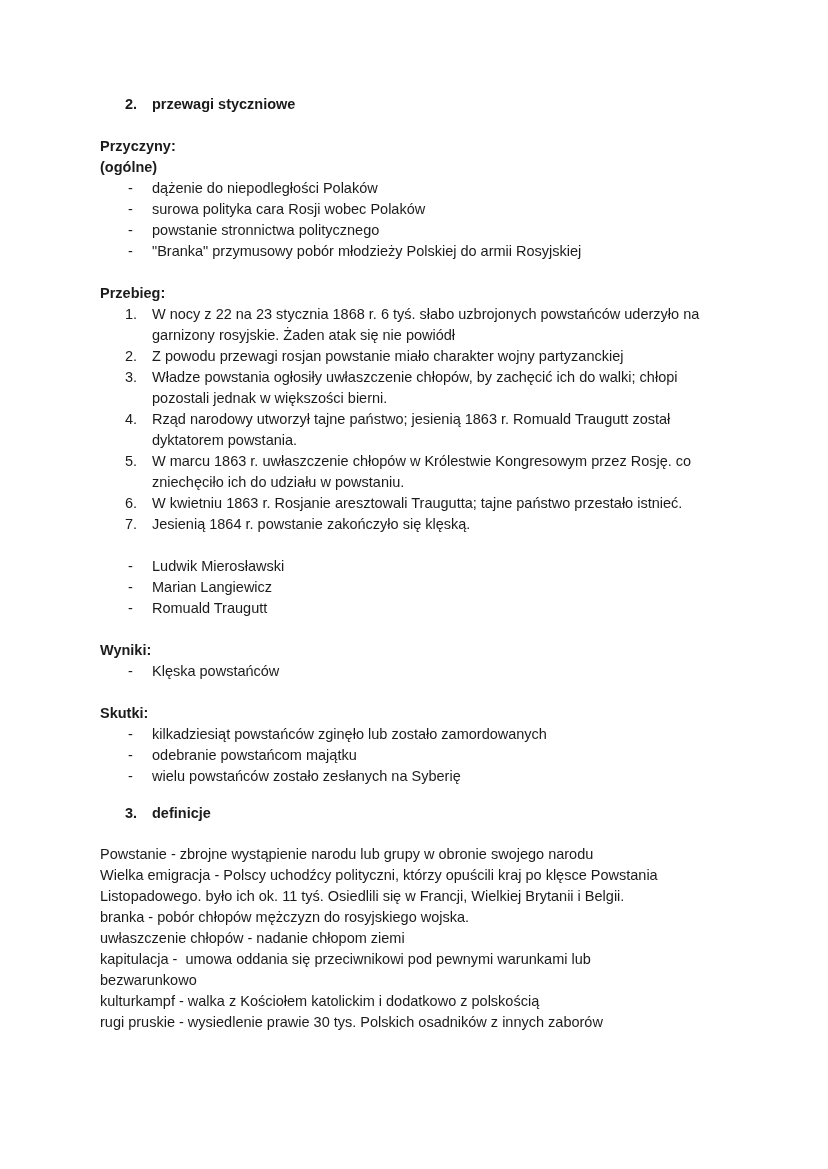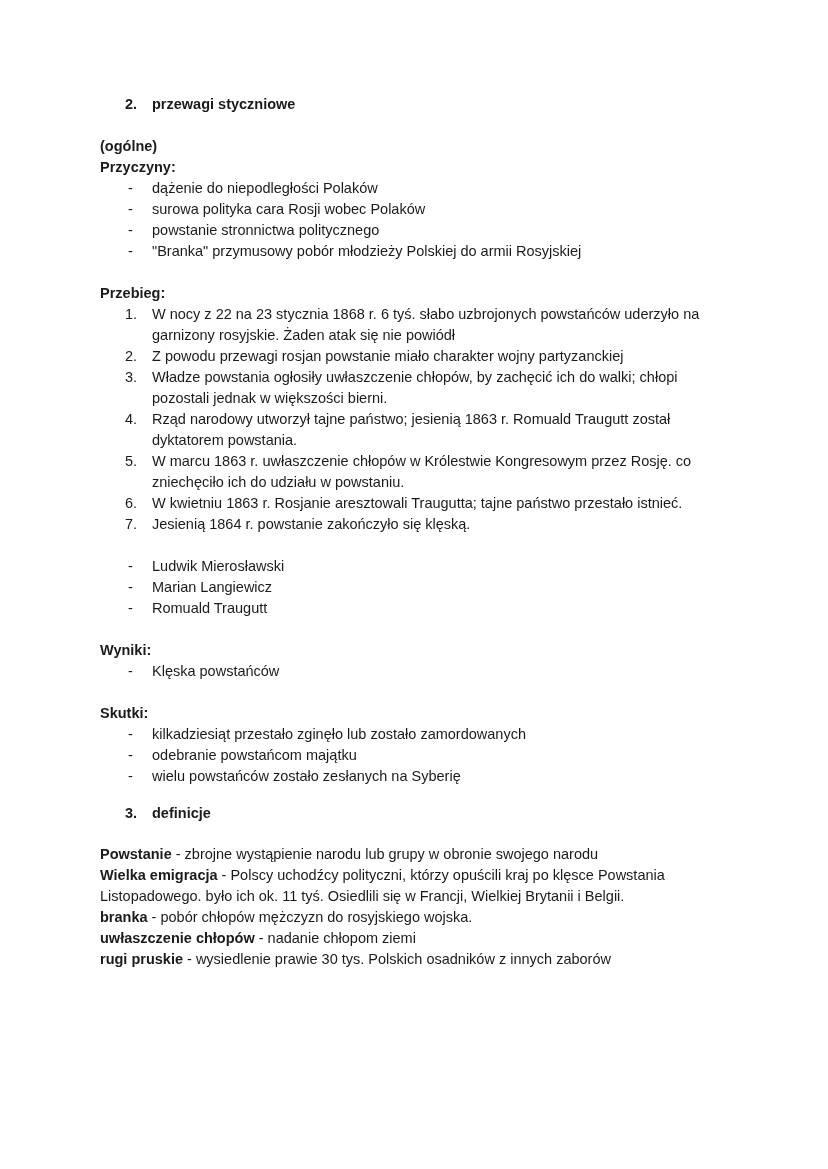--- a/index.html
+++ b/index.html
@@ -16,21 +16,21 @@
     color: #1b1b1b;
     overflow: hidden;
   }
   .page {
     box-sizing: border-box;
     width: 828px;
     height: 1169px;
     padding: 94px 80px 0 100px;
     background: #ffffff;
   }
-  .bold, b { font-weight: bold; }
+  .bold, b { font-weight: normal; }
   .label { font-weight: bold; }
   .h-num {
     display: flex;
     font-weight: bold;
     margin-left: 25px;
   }
   .list { margin-left: 25px; }
   .li { display: flex; }
   .marker {
     flex: none;
@@ -58,22 +58,22 @@
 <div class="page">
 
   <div class="h-num">
     <span class="marker">2.</span>
     <span>przewagi styczniowe</span>
   </div>
 
   <div class="gap"></div>
 
   <div>
+    <div class="label">Przyczyny:</div>
     <div class="label">(ogólne)</div>
-    <div class="label">Przyczyny:</div>
     <div class="list">
       <div class="li">
         <span class="marker dash">-</span>
         <span class="li-text">dążenie do niepodległości Polaków</span>
       </div>
       <div class="li">
         <span class="marker dash">-</span>
         <span class="li-text">surowa polityka cara Rosji wobec Polaków</span>
       </div>
       <div class="li">
@@ -160,21 +160,21 @@
     </div>
   </div>
 
   <div class="gap"></div>
 
   <div>
     <div class="label">Skutki:</div>
     <div class="list">
       <div class="li">
         <span class="marker dash">-</span>
-        <span class="li-text">kilkadziesiąt przestało zginęło lub zostało zamordowanych</span>
+        <span class="li-text">kilkadziesiąt powstańców zginęło lub zostało zamordowanych</span>
       </div>
       <div class="li">
         <span class="marker dash">-</span>
         <span class="li-text">odebranie powstańcom majątku</span>
       </div>
       <div class="li">
         <span class="marker dash">-</span>
         <span class="li-text">wielu powstańców zostało zesłanych na Syberię</span>
       </div>
     </div>
@@ -188,16 +188,19 @@
   </div>
 
   <div class="gap-md"></div>
 
   <div>
     <div class="def"><b>Powstanie</b><span> - zbrojne wystąpienie narodu lub grupy w obronie swojego narodu</span></div>
     <div class="def"><b>Wielka emigracja</b><span> - Polscy uchodźcy polityczni, którzy opuścili kraj po klęsce Powstania
 Listopadowego. było ich ok. 11 tyś. Osiedlili się w Francji, Wielkiej Brytanii i Belgii.</span></div>
     <div class="def"><b>branka</b><span> - pobór chłopów mężczyzn do rosyjskiego wojska.</span></div>
     <div class="def"><b>uwłaszczenie chłopów</b><span> - nadanie chłopom ziemi</span></div>
+    <div class="def"><b>kapitulacja</b><span> -  umowa oddania się przeciwnikowi pod pewnymi warunkami lub
+bezwarunkowo</span></div>
+    <div class="def"><b>kulturkampf</b><span> - walka z Kościołem katolickim i dodatkowo z polskością</span></div>
     <div class="def"><b>rugi pruskie</b><span> - wysiedlenie prawie 30 tys. Polskich osadników z innych zaborów</span></div>
   </div>
 
 </div>
 
 </body></html>

